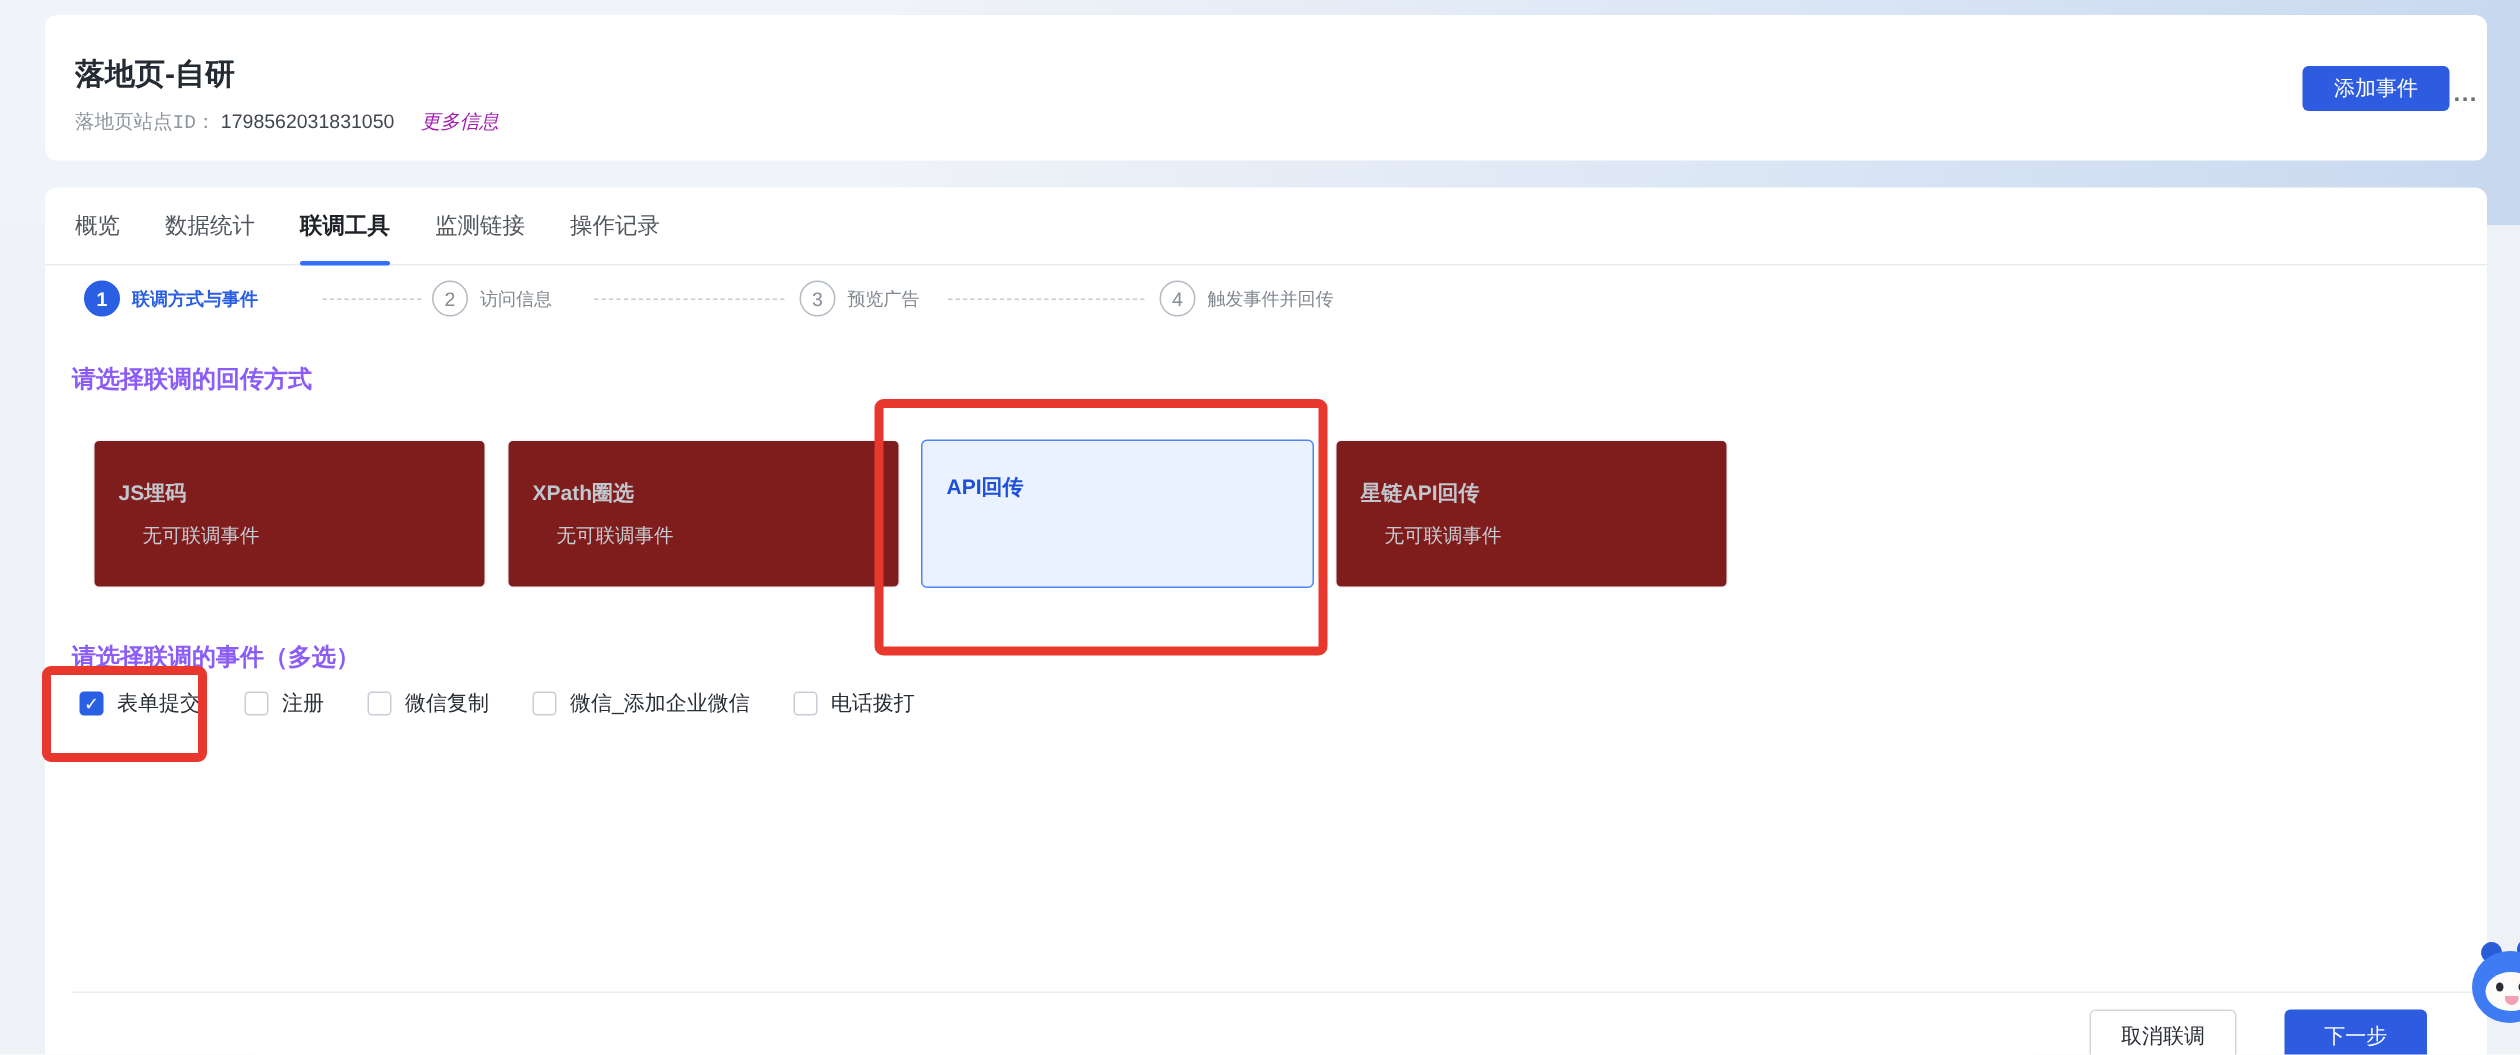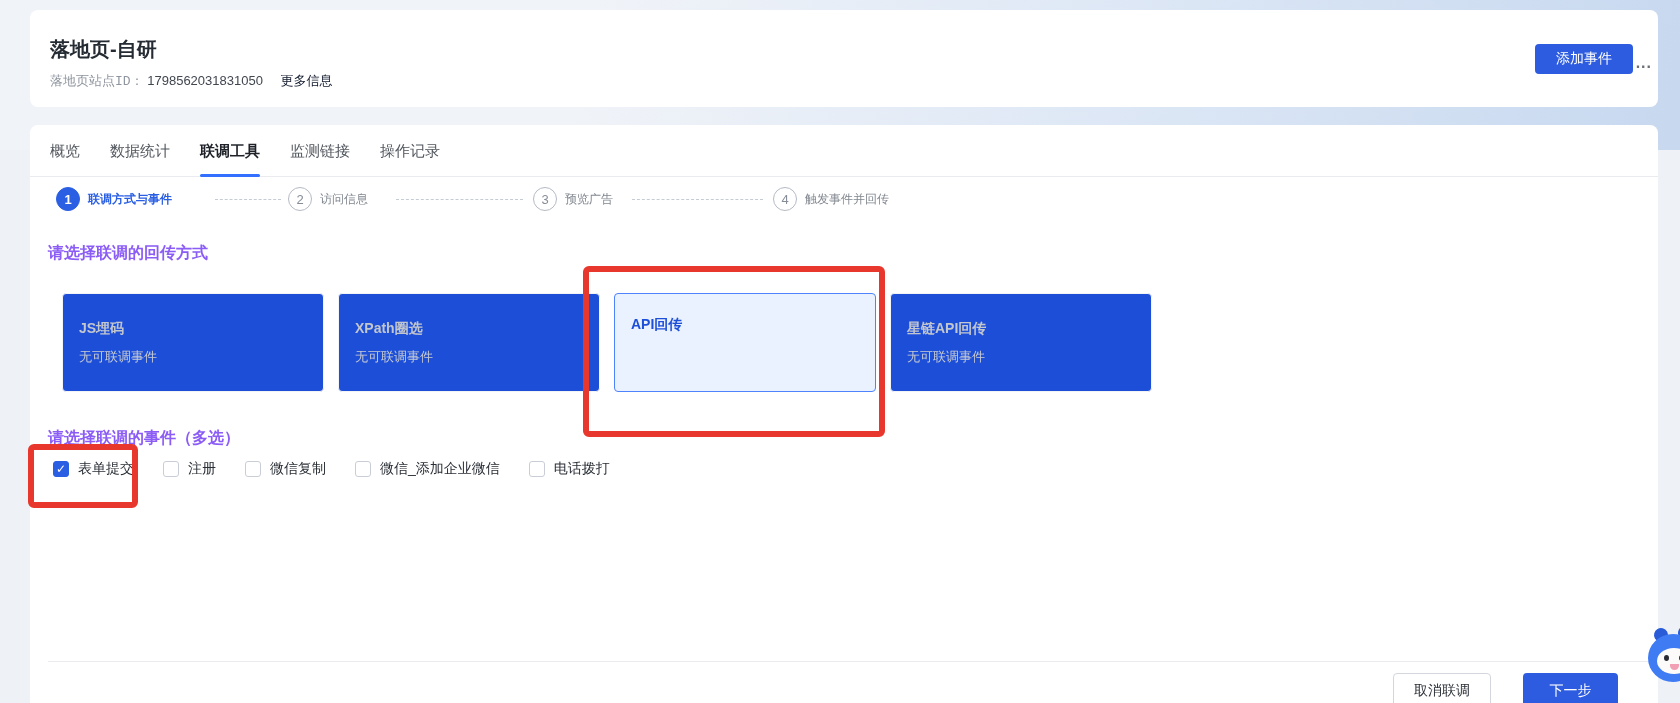--- a/index.html
+++ b/index.html
@@ -17,21 +17,21 @@
 
   
   .header-card{
     left:30px; top:10px; width:1628px; height:97px;
     background:#fff; border-radius:8px; z-index:1;
   }
   .page-title{ position:absolute; left:20px; top:26px; font-size:20px; font-weight:bold; color:#252b33; }
   .sub-row{ position:absolute; left:20px; top:62px; font-size:13px; }
   .sub-label{ color:#8f959e;font-family:Liberation Mono, monospace; }
   .sub-id{ color:#41464f; margin-right:14px; }
-  .link{ color:#0f172a; cursor:pointer; }
+  .link{ color:#a21caf; cursor:pointer;font-style:italic; }
   .primary-btn{
     background:#2d5ce0; color:#fff; border:none; border-radius:4px;
     font-size:14px; font-family:inherit; cursor:pointer;margin-left:16px;
   }
   .add-event-btn{ position:absolute; right:25px; top:34px; width:98px; height:30px; }
   .more-dots{ position:absolute; right:6px; top:44px; color:#6b7075; font-size:16px; font-weight:bold; letter-spacing:1px; cursor:pointer; }
 
   
   .main-card{
     left:30px; top:125px; width:1628px; height:640px;
@@ -62,23 +62,23 @@
   .step.active .step-label{ color:#2b5fe3; font-weight:bold; }
   .step-dash{ position:absolute; top:74px; border-top:1px dashed #c6ccd5; }
 
   .section-heading{ position:absolute; left:18px; font-size:16px; font-weight:bold; color:#8b5cf6; }
 
   
   .cards-row{ position:absolute; left:32px; top:168px; display:flex; gap:14px; }
   .m-card{
     width:262px; height:99px; border-radius:4px; padding:26px 16px 0 16px; cursor:pointer;
   }
-  .m-card.disabled{ background:#1d4ed8; border:1px solid #f3f4f6; }
+  .m-card.disabled{ background:#7f1d1d; border:1px solid #f3f4f6; }
   .m-card.disabled .m-title{ color:#c2c6cd; }
-  .m-card.disabled .m-desc{ color:#c7cbd2; }
+  .m-card.disabled .m-desc{ color:#c7cbd2;margin-left:16px; }
   .m-card.selected{ background:#e9f2fe; border:1px solid #4e83fd; padding-top:22px; }
   .m-card.selected .m-title{ color:#1d4fd8; }
   .m-card.selected .m-desc{ color:#3566d8; font-size:12.5px; line-height:17px; margin-top:7px; }
   .m-title{ font-size:14px; font-weight:bold; }
   .m-desc{ font-size:13px; margin-top:10px; }
 
   
   .checkbox-row{ position:absolute; left:23px; top:335px; display:flex; gap:29px; }
   .cb-item{ display:flex; align-items:center; gap:9px; cursor:pointer; }
   .cb-box{

